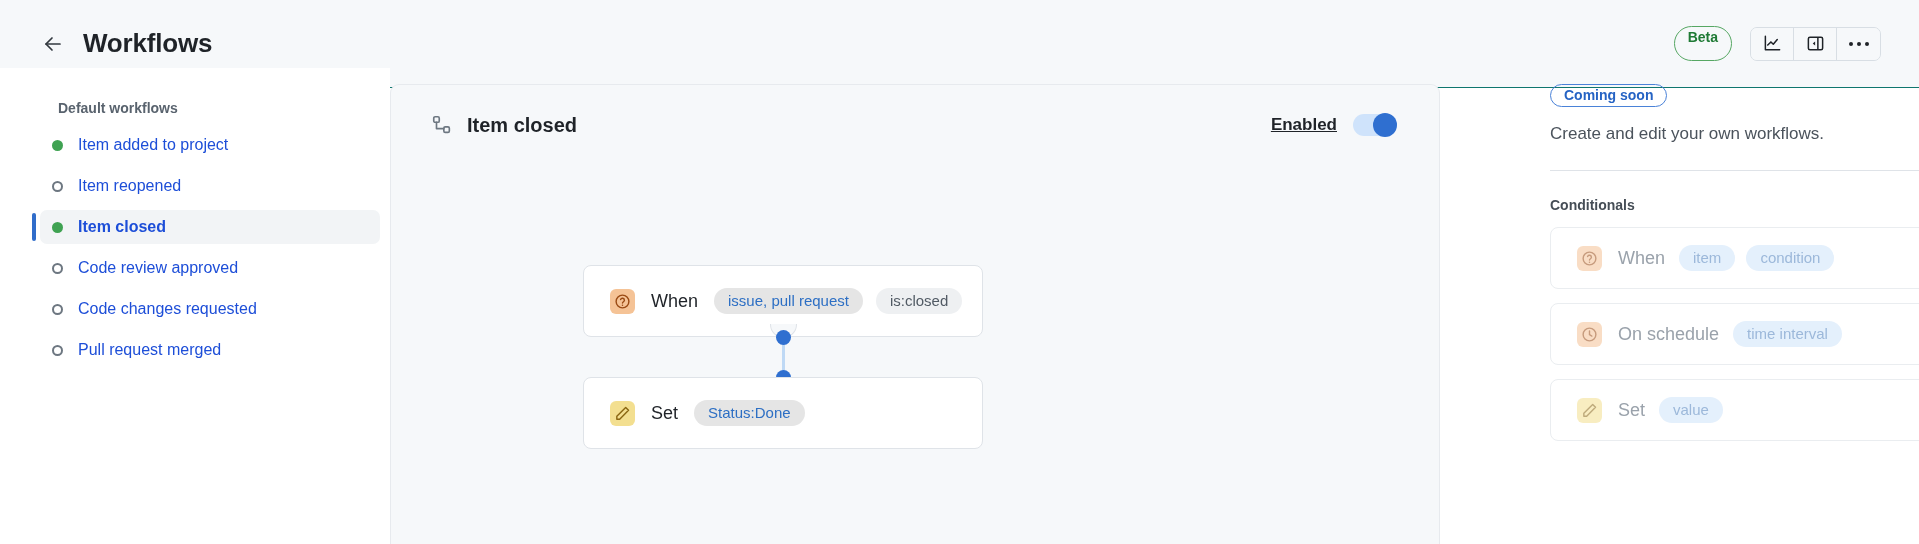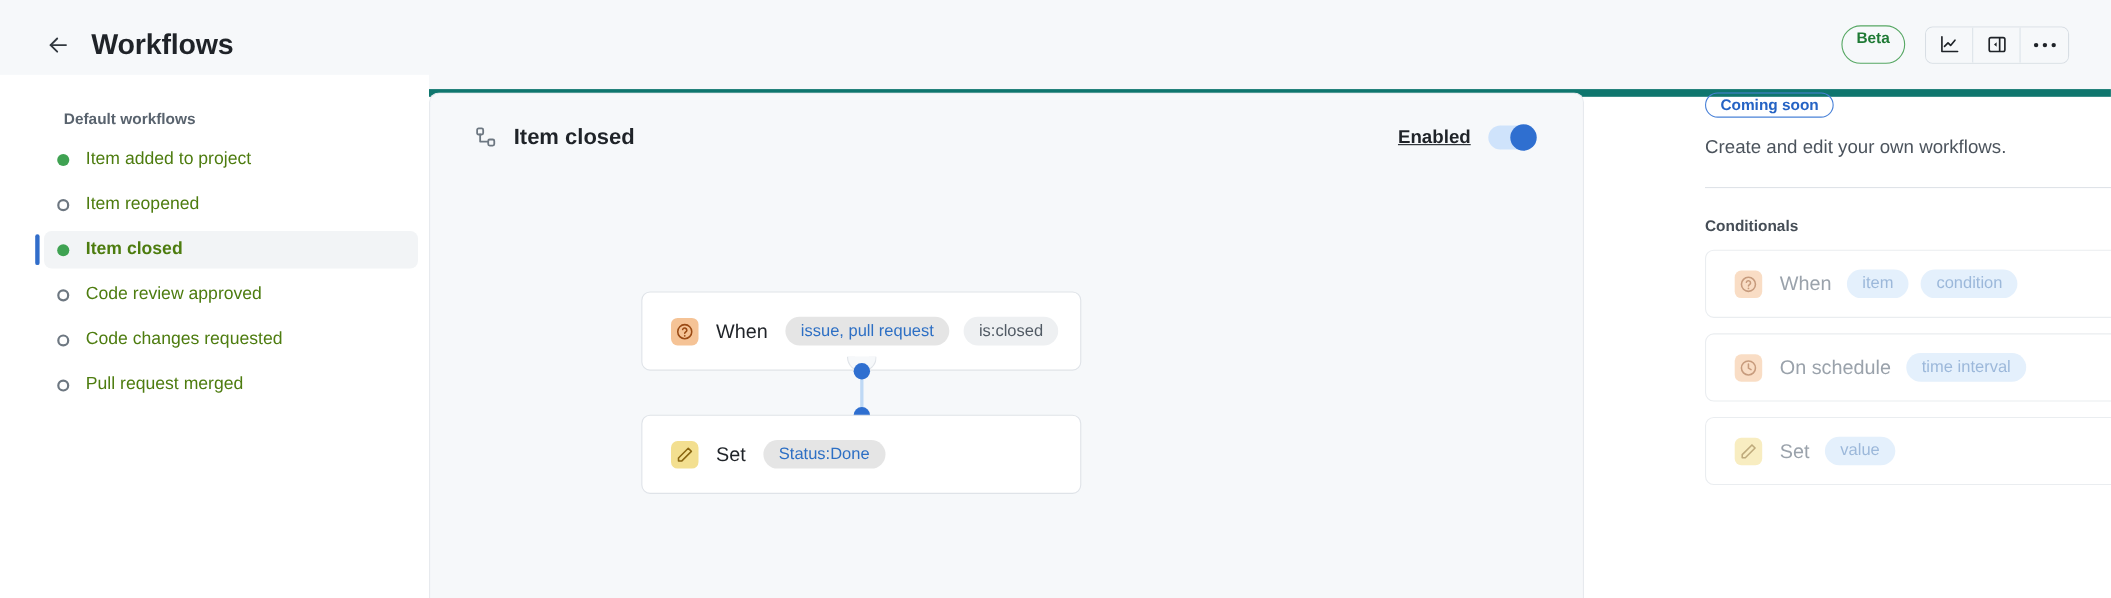--- a/index.html
+++ b/index.html
@@ -9,21 +9,21 @@
     font-family: "Liberation Sans", sans-serif;
     overflow: hidden;
     -webkit-font-smoothing: antialiased;
   }
 
   
   .header {
     position: absolute; left: 0; top: 0;
     width: 1919px; height: 88px;
     background: #f6f8fa;
-    border-bottom: 7px solid #0f766e;
+    border-bottom: 1px solid #0f766e;
     display: flex; align-items: center;
   }
   .back-btn {
     margin-left: 38px; width: 30px; height: 30px;
     display: flex; align-items: center; justify-content: center;
     cursor: pointer; color: #32383f;
   }
   .page-title {
     margin-left: 15px;
     font-size: 26px; font-weight: bold; color: #1f2328;
@@ -81,21 +81,21 @@
   .wf-item.selected::before {
     content: ""; position: absolute; left: -8px; top: 3px;
     width: 4px; height: 28px; border-radius: 3px; background: #316dca;
   }
   .wf-dot {
     width: 11px; height: 11px; border-radius: 50%;
     margin-right: 15px; flex: none;
   }
   .wf-dot.on { background: #3fa252; }
   .wf-dot.off { background: transparent; border: 2px solid #6d7781; width: 11px; height: 11px; }
-  .wf-label { font-size: 16px; color: #4d7c0f; }
+  .wf-label { font-size: 16px; color: #1d4ed8; }
   .wf-item.selected .wf-label { font-weight: bold; }
 
   
   .canvas {
     position: absolute; left: 390px; top: 84px;
     width: 1050px; height: 460px;
     background: #f6f8fa;
     border: 1px solid #e7eaee;
     border-bottom: none;
     border-radius: 9px 9px 0 0;

